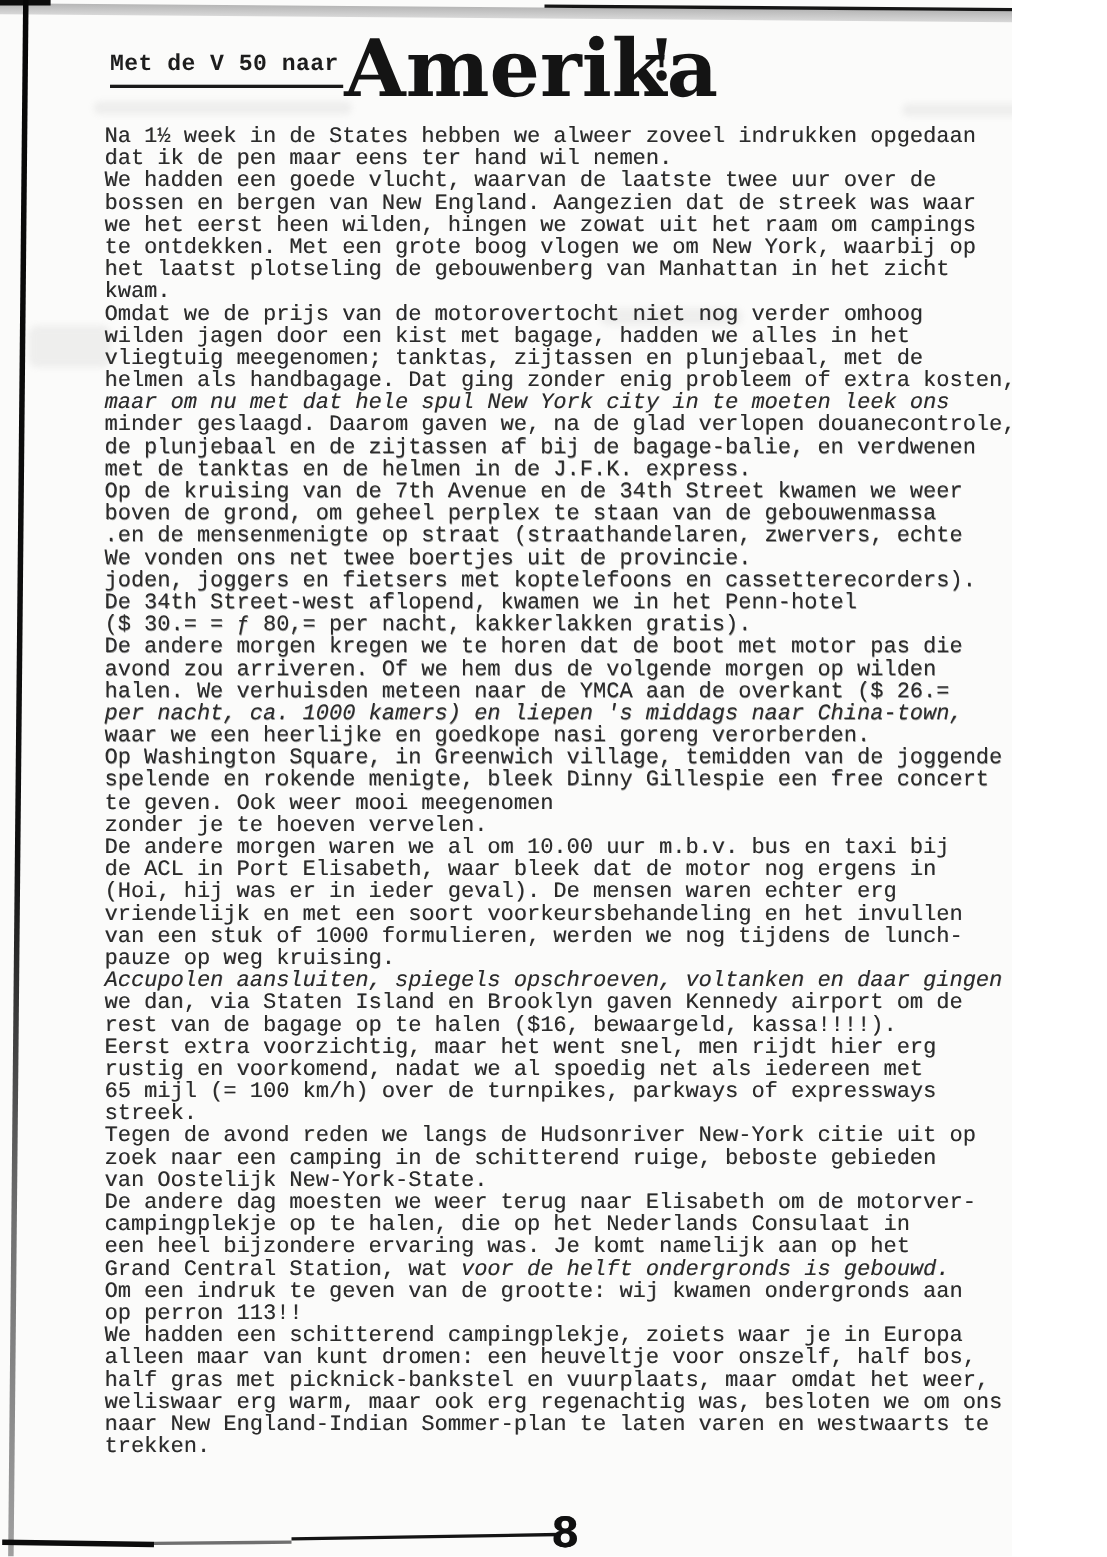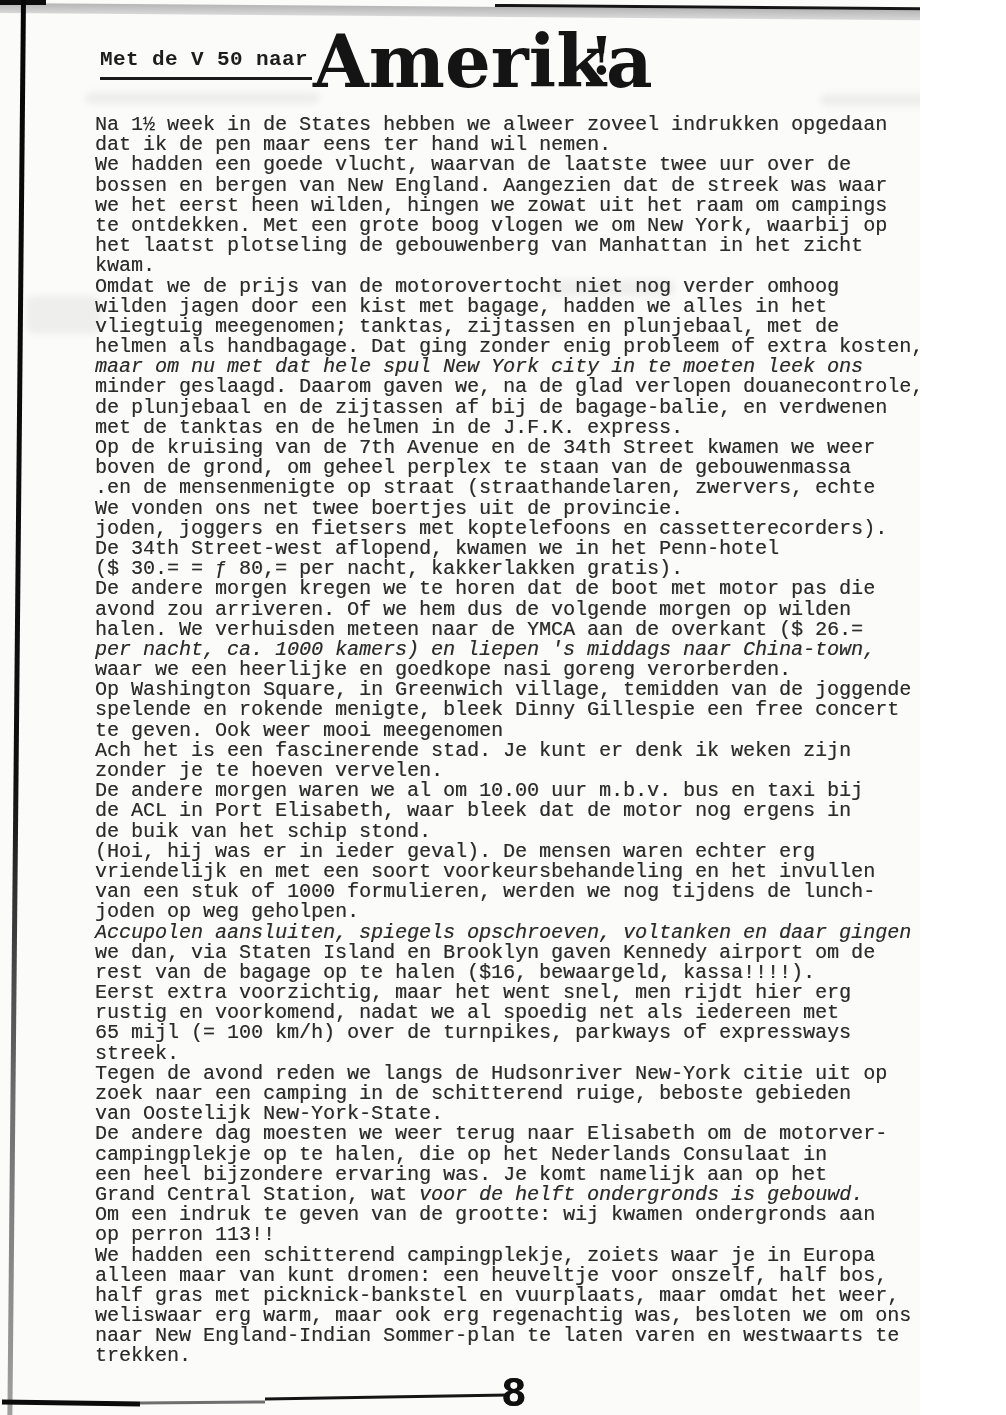--- a/index.html
+++ b/index.html
@@ -123,29 +123,27 @@
       <div class="line"><span>De 34th Street-west aflopend, kwamen we in het Penn-hotel</span></div>
       <div class="line"><span>($ 30.= = ƒ 80,= per nacht, kakkerlakken gratis).</span></div>
       <div class="line"><span>De andere morgen kregen we te horen dat de boot met motor pas die</span></div>
       <div class="line"><span>avond zou arriveren. Of we hem dus de volgende morgen op wilden</span></div>
       <div class="line"><span>halen. We verhuisden meteen naar de YMCA aan de overkant ($ 26.=</span></div>
       <div class="line"><span class="it">per nacht, ca. 1000 kamers) en liepen 's middags naar China-town,</span></div>
       <div class="line"><span>waar we een heerlijke en goedkope nasi goreng verorberden.</span></div>
       <div class="line"><span>Op Washington Square, in Greenwich village, temidden van de joggende</span></div>
       <div class="line"><span>spelende en rokende menigte, bleek Dinny Gillespie een free concert</span></div>
       <div class="line"><span>te geven. Ook weer mooi meegenomen</span></div>
-      <div class="line"><span>Ach het is een fascinerende stad. Je kunt er denk ik weken zijn</span></div>
       <div class="line"><span>zonder je te hoeven vervelen.</span></div>
       <div class="line"><span>De andere morgen waren we al om 10.00 uur m.b.v. bus en taxi bij</span></div>
       <div class="line"><span>de ACL in Port Elisabeth, waar bleek dat de motor nog ergens in</span></div>
-      <div class="line"><span>de buik van het schip stond.</span></div>
       <div class="line"><span>(Hoi, hij was er in ieder geval). De mensen waren echter erg</span></div>
       <div class="line"><span>vriendelijk en met een soort voorkeursbehandeling en het invullen</span></div>
       <div class="line"><span>van een stuk of 1000 formulieren, werden we nog tijdens de lunch-</span></div>
-      <div class="line"><span>joden op weg geholpen.</span></div>
+      <div class="line"><span>pauze op weg kruising.</span></div>
       <div class="line"><span class="it">Accupolen aansluiten, spiegels opschroeven, voltanken en daar gingen</span></div>
       <div class="line"><span>we dan, via Staten Island en Brooklyn gaven Kennedy airport om de</span></div>
       <div class="line"><span>rest van de bagage op te halen ($16, bewaargeld, kassa!!!!).</span></div>
       <div class="line"><span>Eerst extra voorzichtig, maar het went snel, men rijdt hier erg</span></div>
       <div class="line"><span>rustig en voorkomend, nadat we al spoedig net als iedereen met</span></div>
       <div class="line"><span>65 mijl (= 100 km/h) over de turnpikes, parkways of expressways</span></div>
       <div class="line"><span>streek.</span></div>
       <div class="line"><span>Tegen de avond reden we langs de Hudsonriver New-York citie uit op</span></div>
       <div class="line"><span>zoek naar een camping in de schitterend ruige, beboste gebieden</span></div>
       <div class="line"><span>van Oostelijk New-York-State.</span></div>

